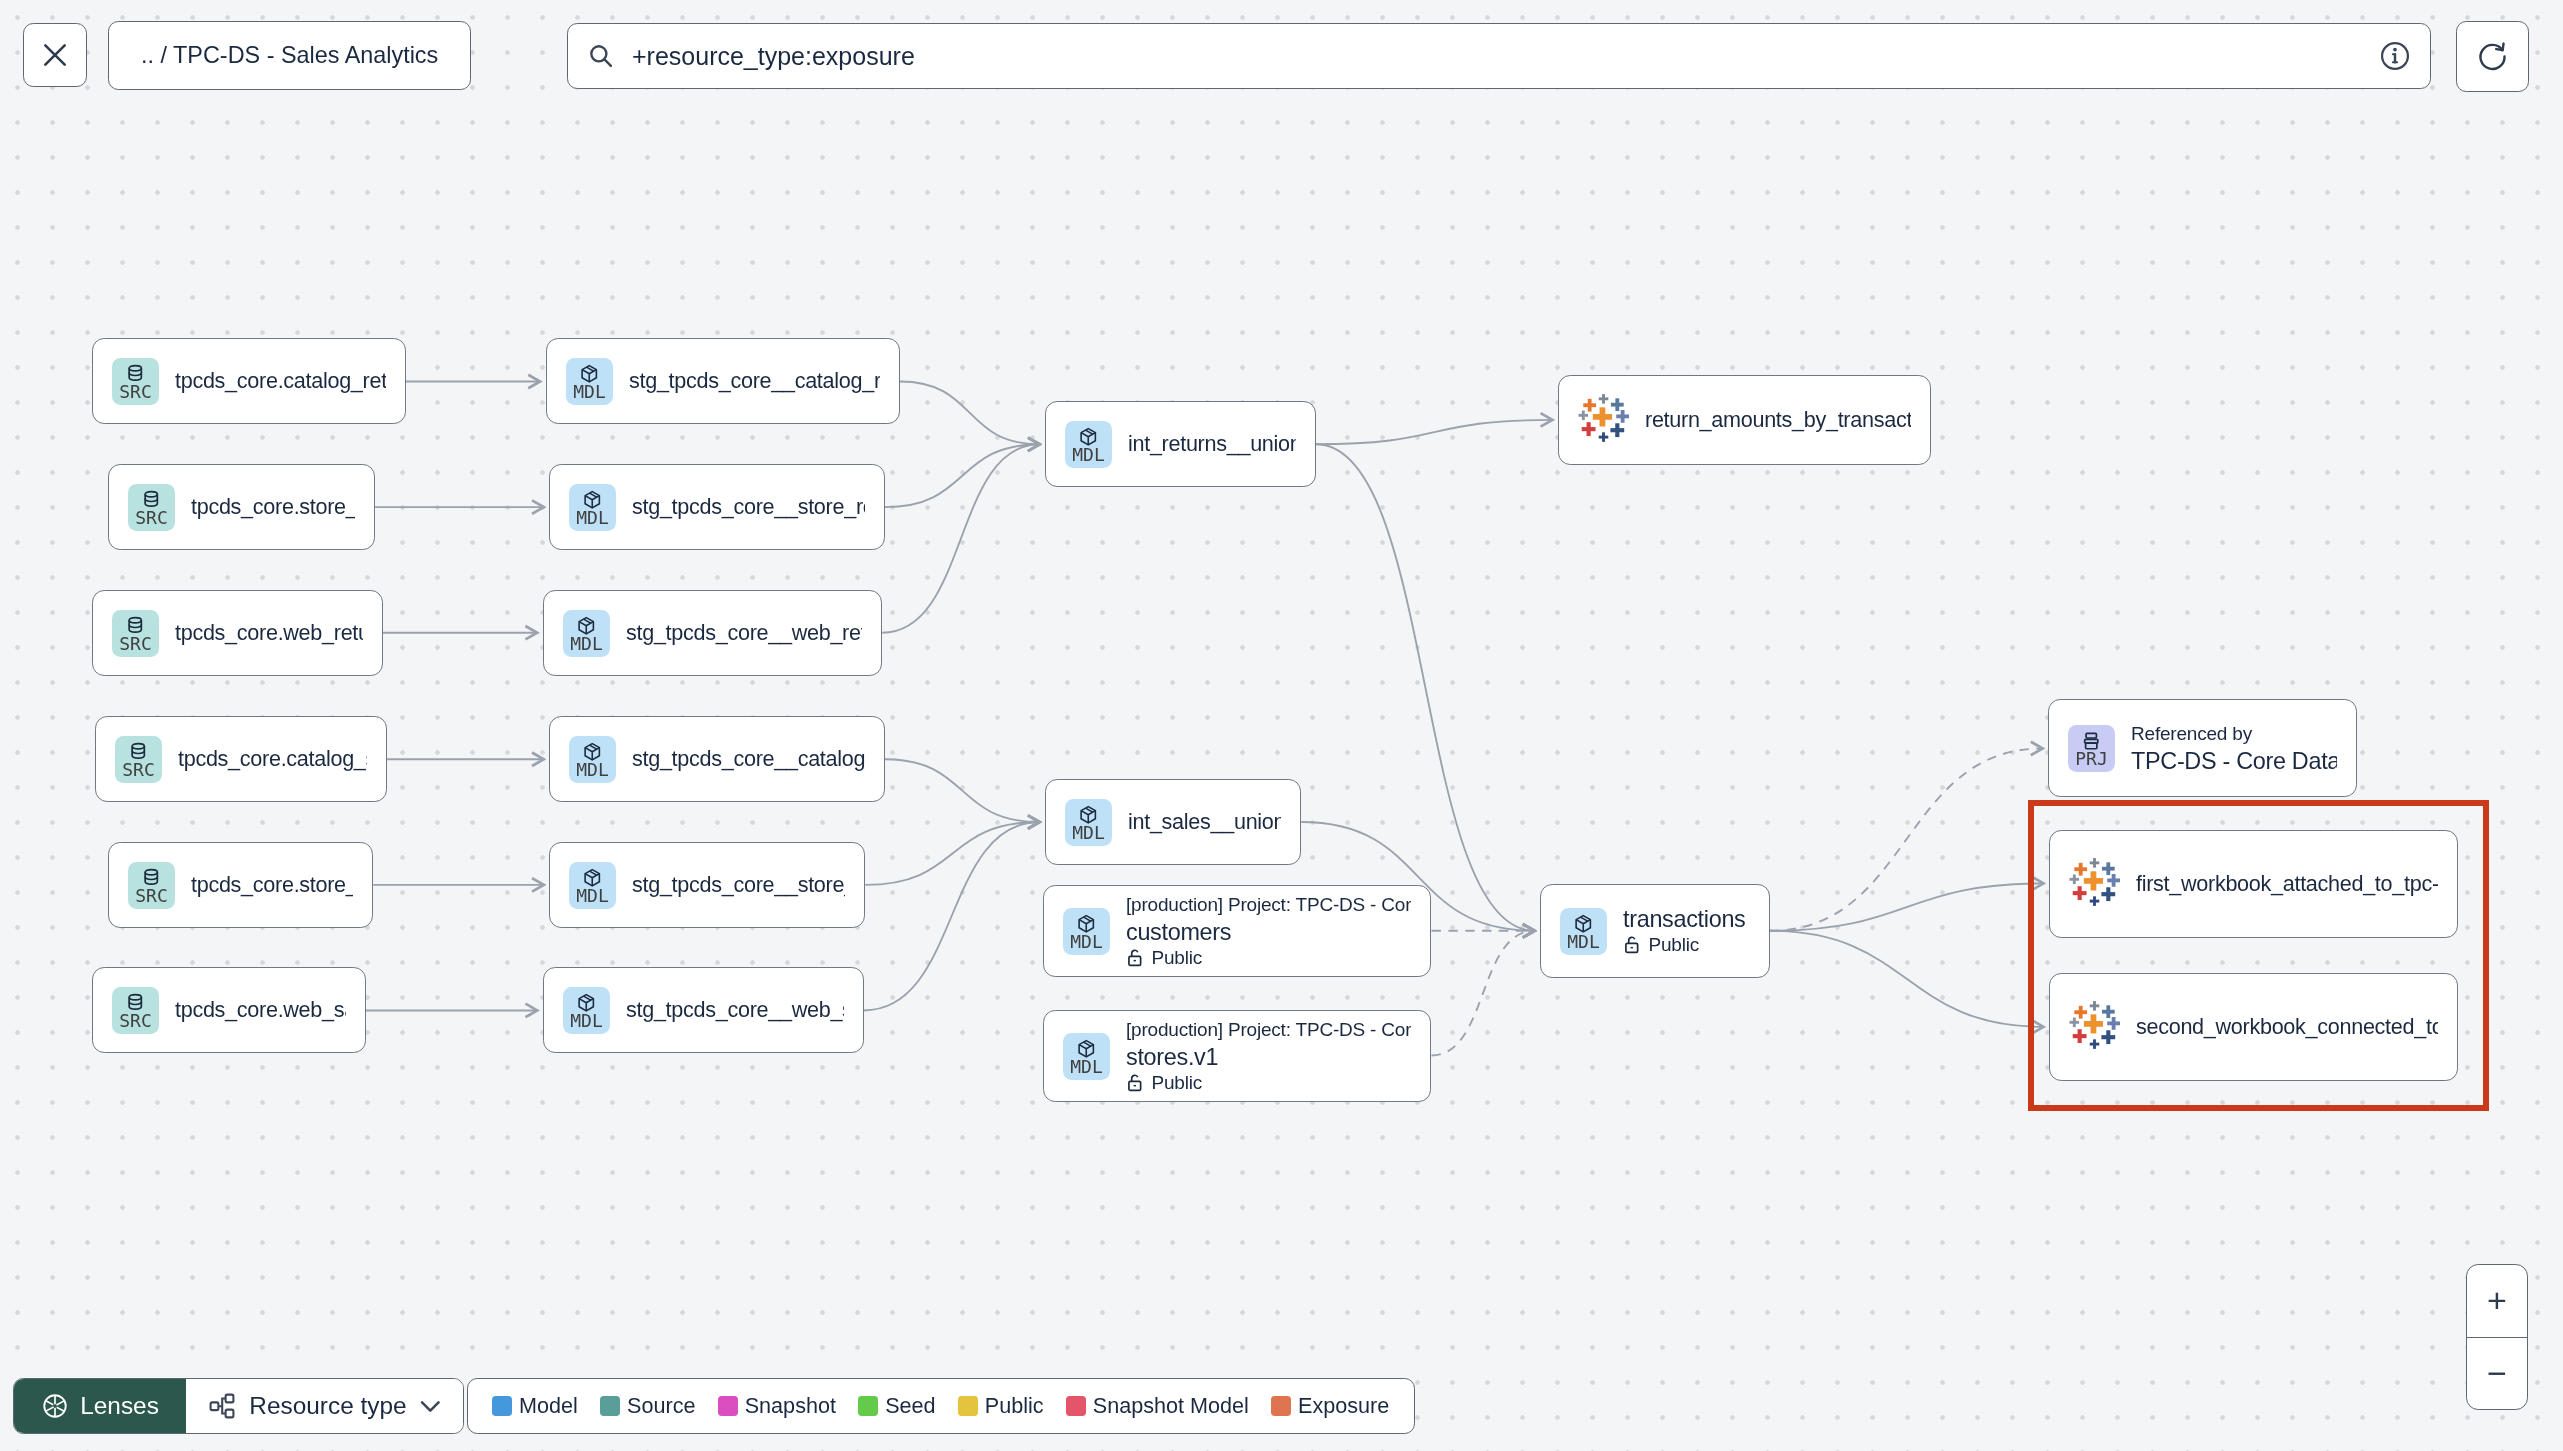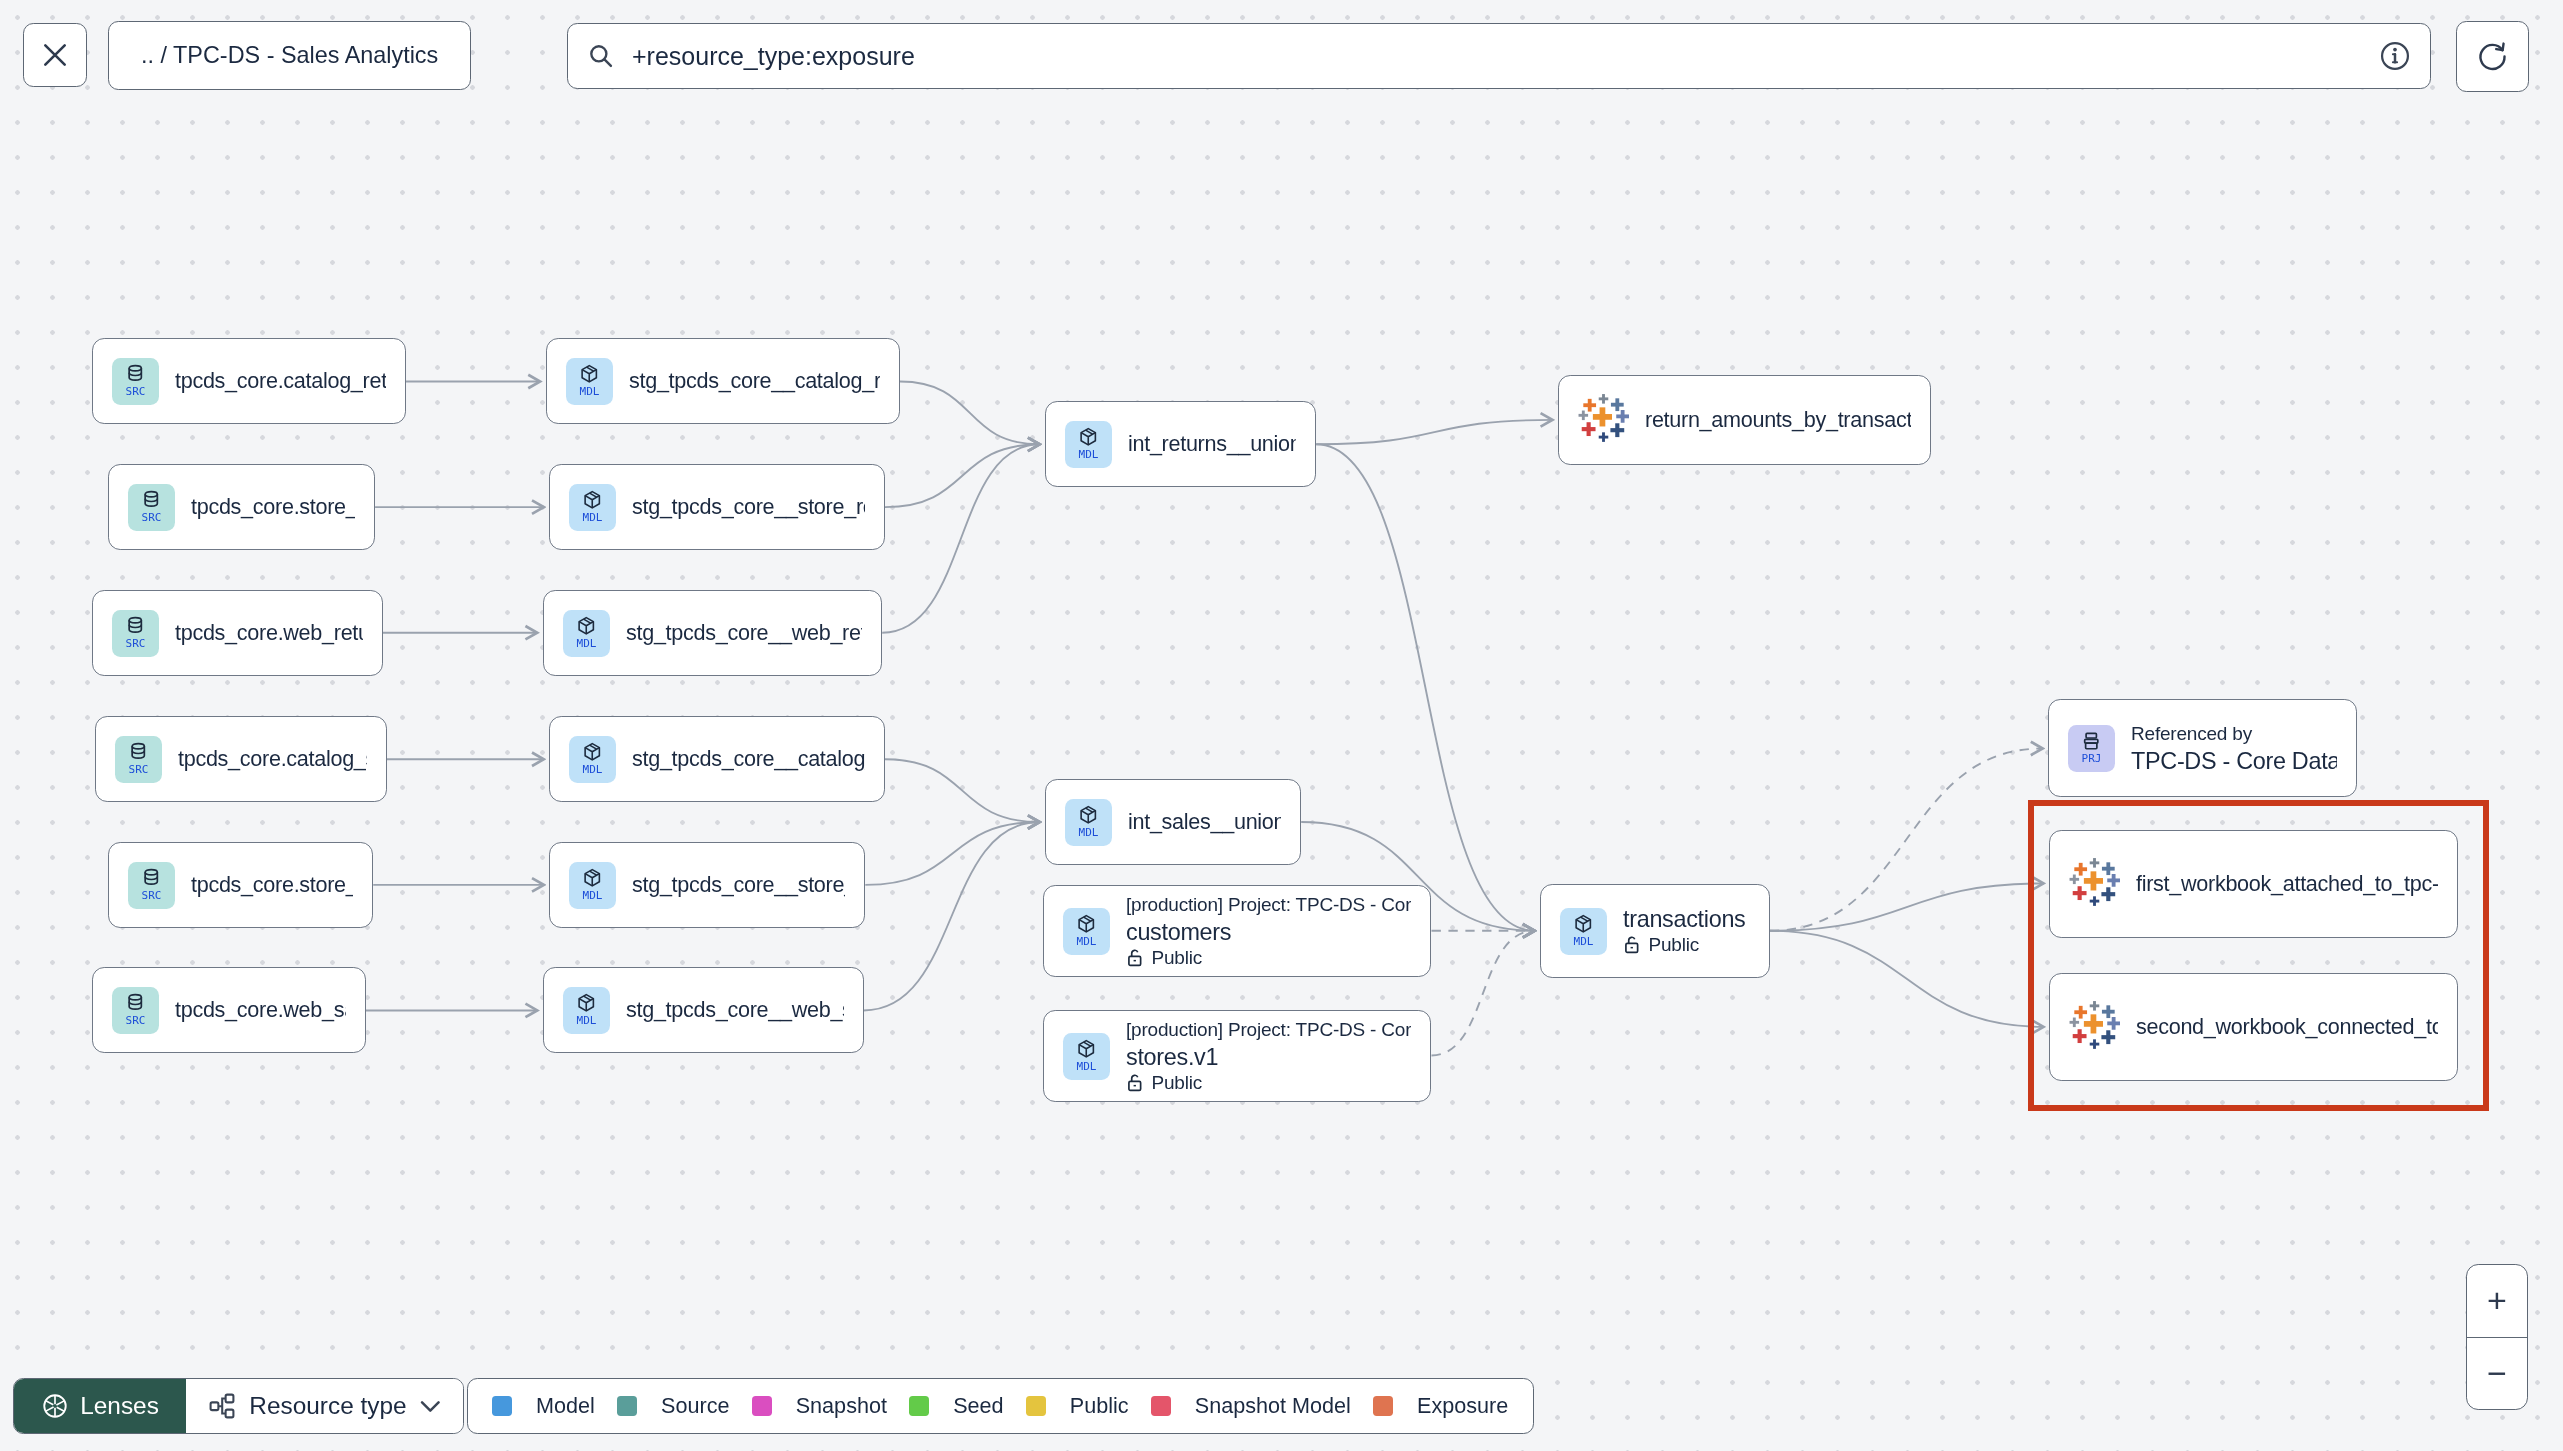--- a/index.html
+++ b/index.html
@@ -30,21 +30,21 @@
   #nodes{position:absolute;left:0;top:0;width:100%;height:100%;z-index:2;}
   .node{
     position:absolute;background:#fff;border:1.9px solid #6f7886;border-radius:12.2px;
     display:flex;align-items:center;box-sizing:border-box;padding:0 19px;cursor:pointer;
   }
   .badge{
     width:47px;height:47px;border-radius:8.4px;flex:0 0 auto;
     display:flex;flex-direction:column;align-items:center;justify-content:center;
   }
   .badge span{
-    font-family:"DejaVu Sans Mono",monospace;font-size:11px;line-height:14px;color:#1d4ed8;
+    font-family:"DejaVu Sans Mono",monospace;font-size:18px;line-height:14px;color:#404040;
   }
   .ncol{margin-left:16px;min-width:0;}
   .ntitle{
     font-size:21.6px;letter-spacing:-0.3px;white-space:nowrap;overflow:hidden;line-height:28px;
   }
   .nsmall{font-size:19px;letter-spacing:-0.2px;white-space:nowrap;overflow:hidden;line-height:26px;}
   .vrow{display:flex;align-items:center;gap:7.5px;line-height:26px;}
   .vrow .nsmall{line-height:24.4px;}
   .tableau{flex:0 0 auto;}
   #highlight-box{
@@ -58,21 +58,21 @@
   #lenses-seg{
     background:#2c574d;color:#fff;display:flex;align-items:center;gap:11.2px;padding:0 27px;
     font-size:24.4px;cursor:pointer;
   }
   #restype-seg{display:flex;align-items:center;gap:13px;padding:0 22.5px;font-size:24.4px;cursor:pointer;background:#fff;}
   #legend{
     position:absolute;left:467px;top:1378px;height:56px;display:flex;align-items:center;gap:22.5px;
     background:#fff;border:1.9px solid #5d6774;border-radius:10.3px;padding:0 24.4px;z-index:4;box-sizing:border-box;
     white-space:nowrap;
   }
-  .lg-item{display:flex;align-items:center;gap:24px;font-size:21.6px;}
+  .lg-item{display:flex;align-items:center;gap:7px;font-size:21.6px;}
   .lg-chip{width:19.7px;height:19.7px;border-radius:3.7px;display:inline-block;}
   #zoom-ctl{
     position:absolute;left:2466px;top:1264px;width:62px;height:146px;background:#fff;
     border:1.9px solid #5d6774;border-radius:12.2px;z-index:4;box-sizing:border-box;
     display:flex;flex-direction:column;
   }
   .zbtn{flex:1;display:flex;align-items:center;justify-content:center;font-size:34px;color:#2e3a4e;cursor:pointer;}
   #zoom-out{border-top:1.9px solid #5d6774;}
 </style>
 </head>

